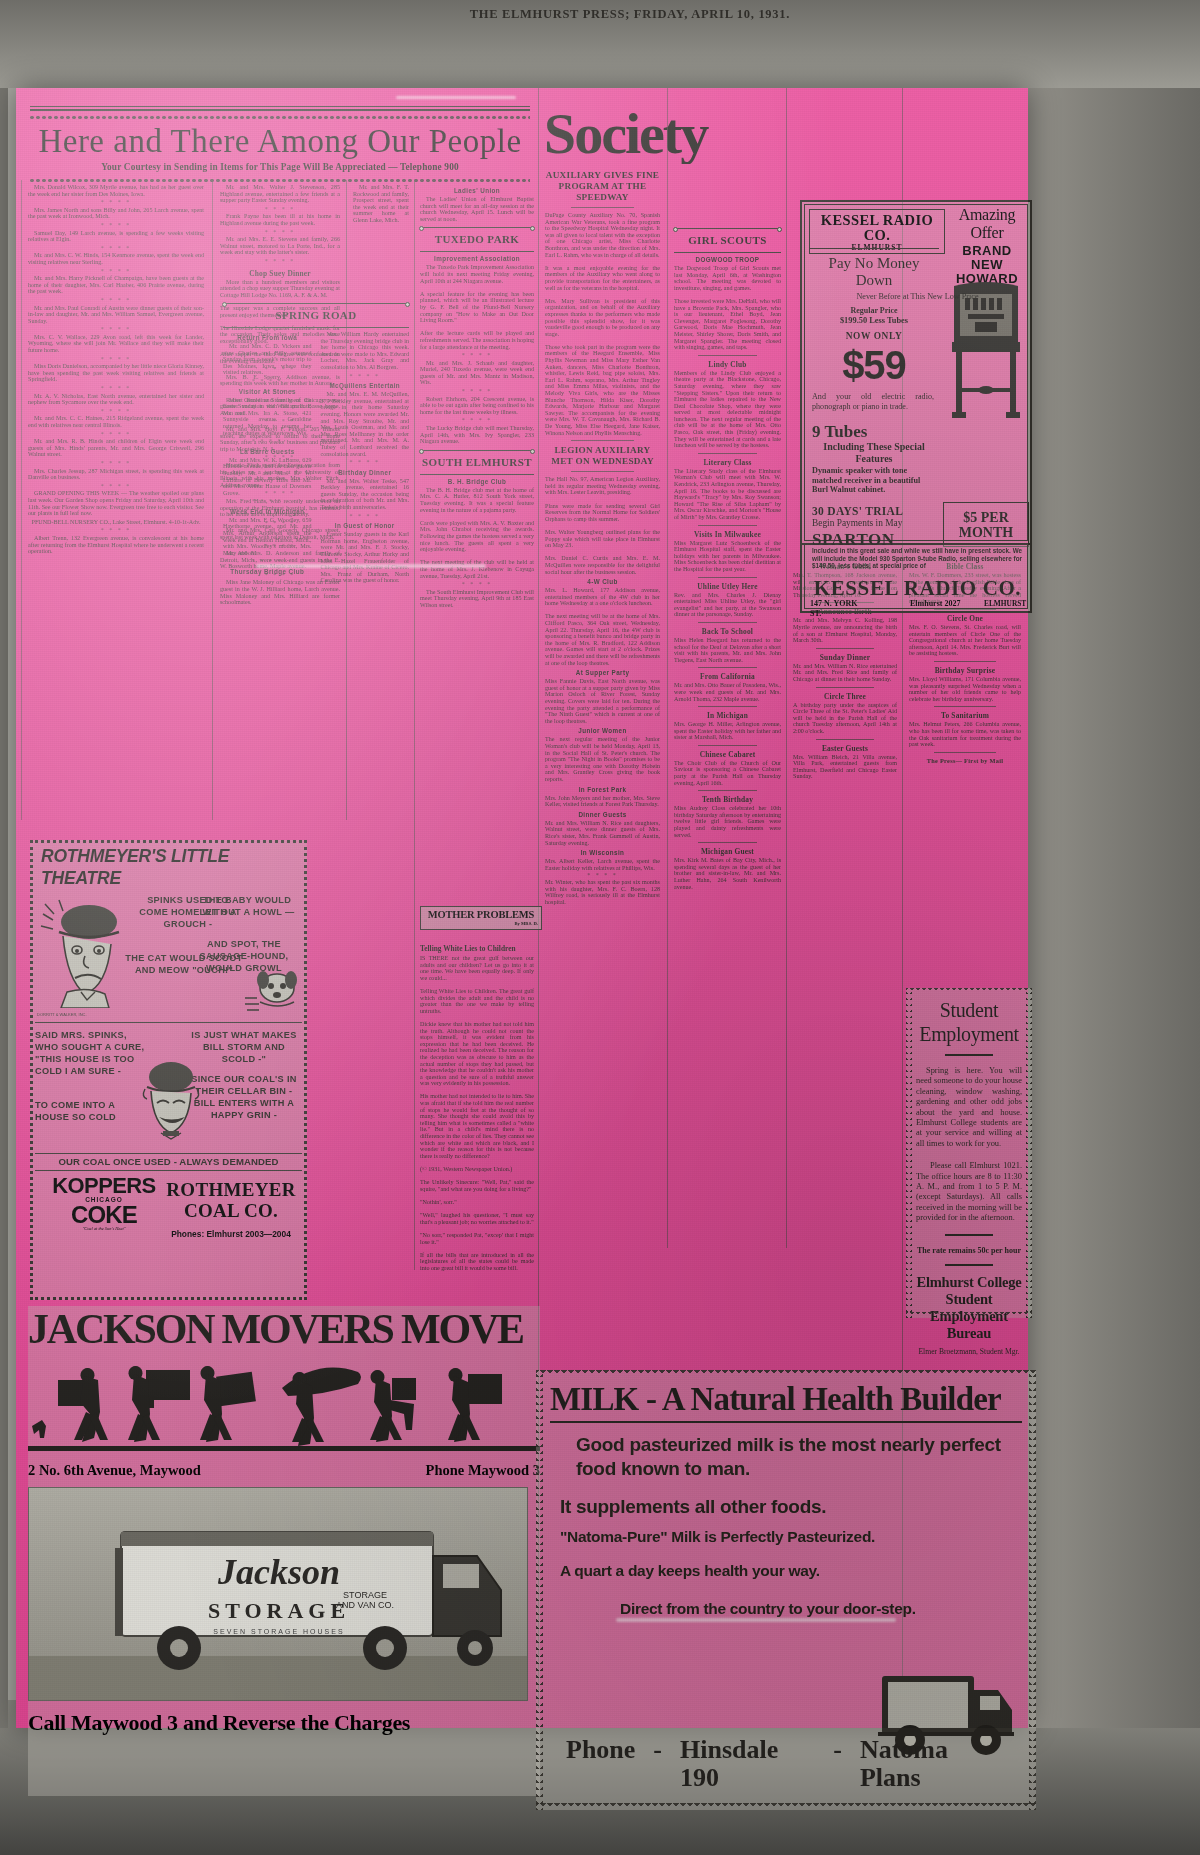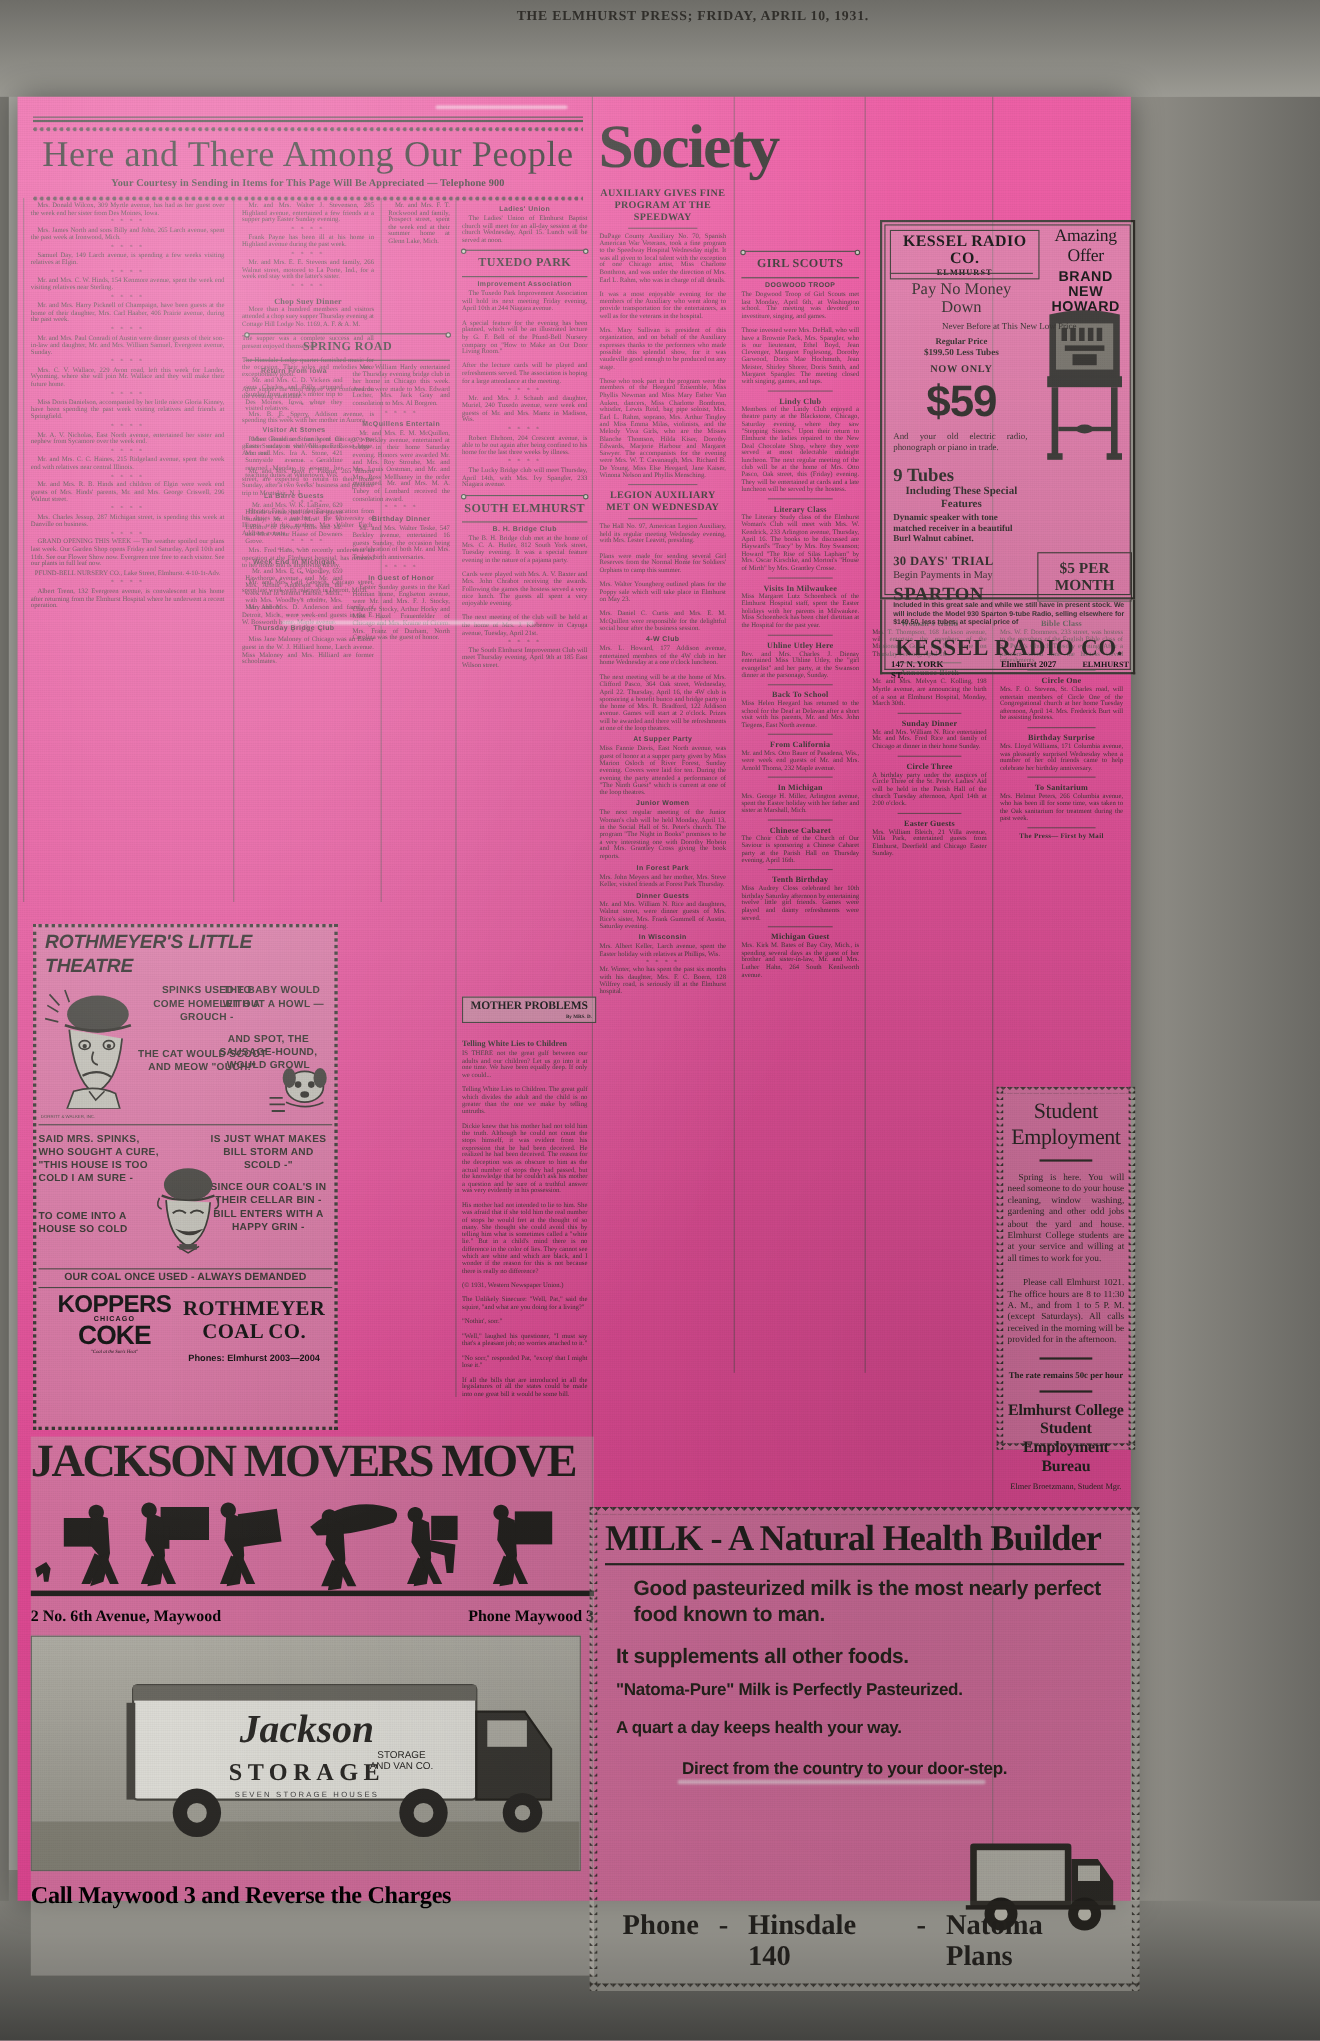--- a/index.html
+++ b/index.html
@@ -762,21 +762,21 @@
           <circle cx="38" cy="88" r="15" fill="#23211d"></circle>
             <circle cx="38" cy="88" r="6" fill="#a7a59b"></circle>
           <circle cx="114" cy="88" r="15" fill="#23211d"></circle>
             <circle cx="114" cy="88" r="6" fill="#a7a59b"></circle>
           <rect x="6" y="80" width="136" height="4" fill="#23211d"></rect>
         </svg>
       </div>
       <div style="position:absolute;left:30px;bottom:18px;display:flex;align-items:baseline;gap:18px;width:440px;">
         <div style="font:bold 26px/28px 'Liberation Serif',serif;color:#211f1c;">Phone</div>
         <div style="font:bold 26px/28px 'Liberation Serif',serif;color:#211f1c;">-</div>
-        <div style="font:bold 26px/28px 'Liberation Serif',serif;color:#211f1c;">Hinsdale 140</div>
+        <div style="font:bold 26px/28px 'Liberation Serif',serif;color:#211f1c;">Hinsdale 190</div>
         <div style="font:bold 26px/28px 'Liberation Serif',serif;color:#211f1c;">-</div>
         <div style="font:bold 26px/28px 'Liberation Serif',serif;color:#211f1c;">Natoma Plans</div>
       </div>
     </div>
 
     <div class="ad" style="left:890px;top:900px;width:126px;height:330px;">
       <div style="position:absolute;inset:0;">
         <div class="zigzag" style="position:absolute;left:0;top:0;right:0;height:6px;background-size:6px 6px;"></div>
         <div class="zigzag" style="position:absolute;left:0;bottom:0;right:0;height:6px;background-size:6px 6px;"></div>
         <div style="position:absolute;left:0;top:0;bottom:0;width:6px;

